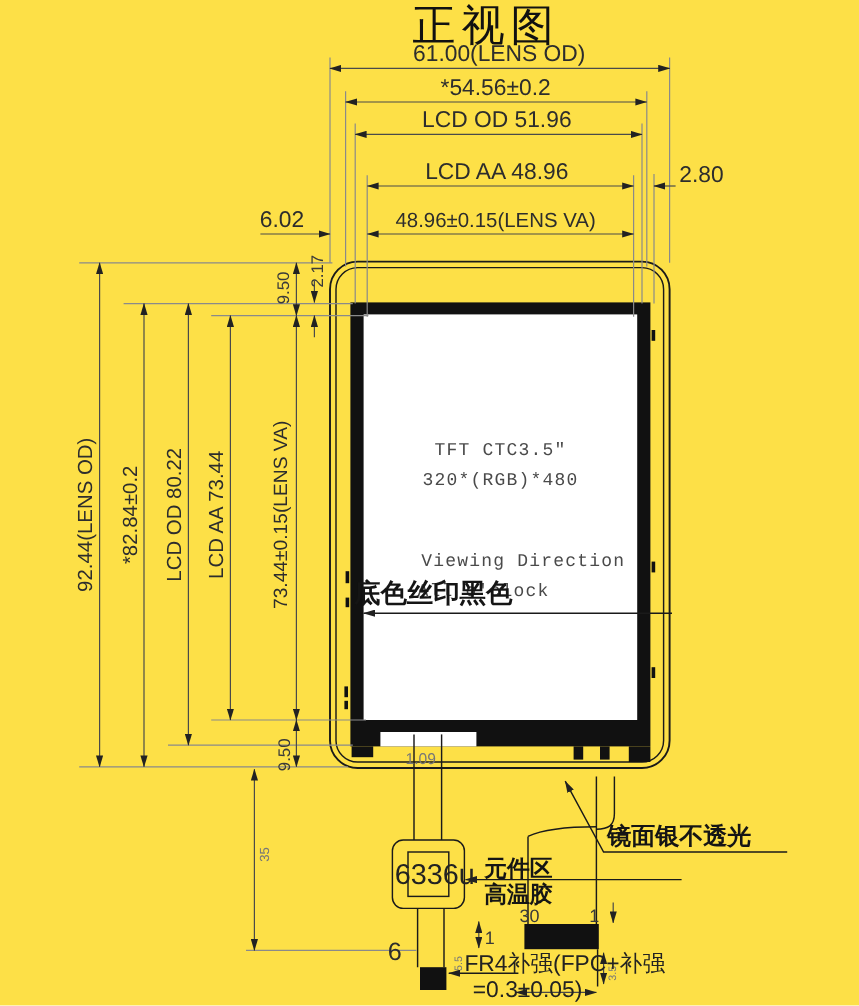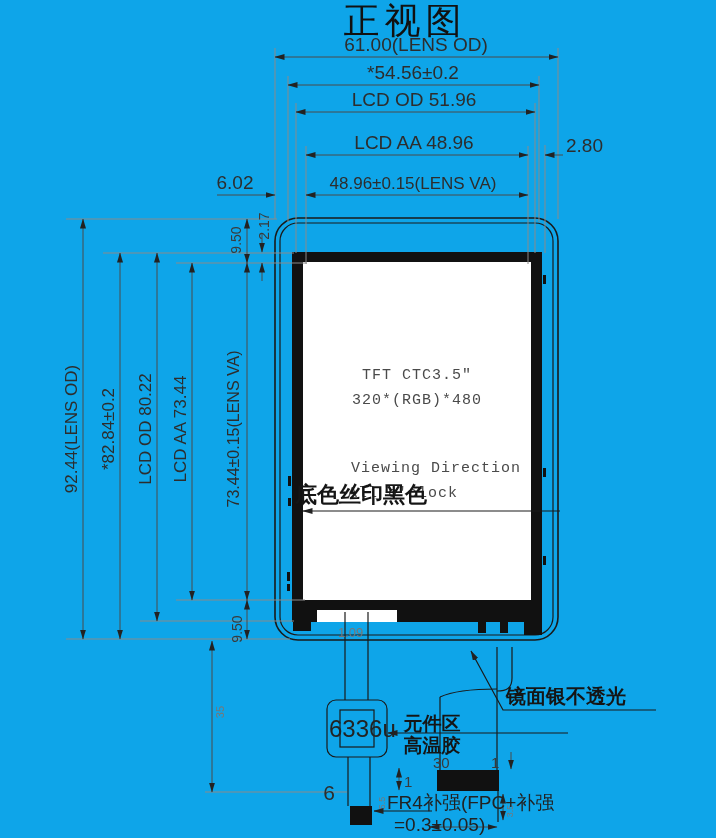--- a/index.html
+++ b/index.html
@@ -1,16 +1,16 @@
 <!DOCTYPE html>
 <html><head>
 <meta charset="utf-8">
 <style>
   html,body{margin:0;padding:0;background:#ffffff;}
-  .stage{position:relative;width:716px;height:838px;background:#0ea5e9;overflow:hidden;
+  .stage{position:relative;width:716px;height:838px;background:#fde047;overflow:hidden;
          font-family:"Liberation Sans",sans-serif;}
   svg{position:absolute;left:0;top:0;}
   text{fill:#222;}
   .dimtxt{font-family:"Liberation Sans",sans-serif;font-size:19px;fill:#2d2d2d;}
   .dimtxt-sm{font-family:"Liberation Sans",sans-serif;font-size:14px;fill:#3a3a3a;}
   .dimtxt-xs{font-family:"Liberation Sans",sans-serif;font-size:11px;fill:#777;}
   .cadtxt{font-family:"Liberation Mono","DejaVu Sans Mono",monospace;font-size:15px;fill:#4a4a4a;letter-spacing:1px;}
   .cjk{font-family:"Liberation Sans","DejaVu Sans",sans-serif;font-weight:bold;fill:#151515;}
   .title{font-family:"Liberation Serif","DejaVu Serif",serif;font-size:36px;fill:#111;letter-spacing:5px;}
   .outline{stroke:#1a1a1a;stroke-width:1.6;fill:none;}

